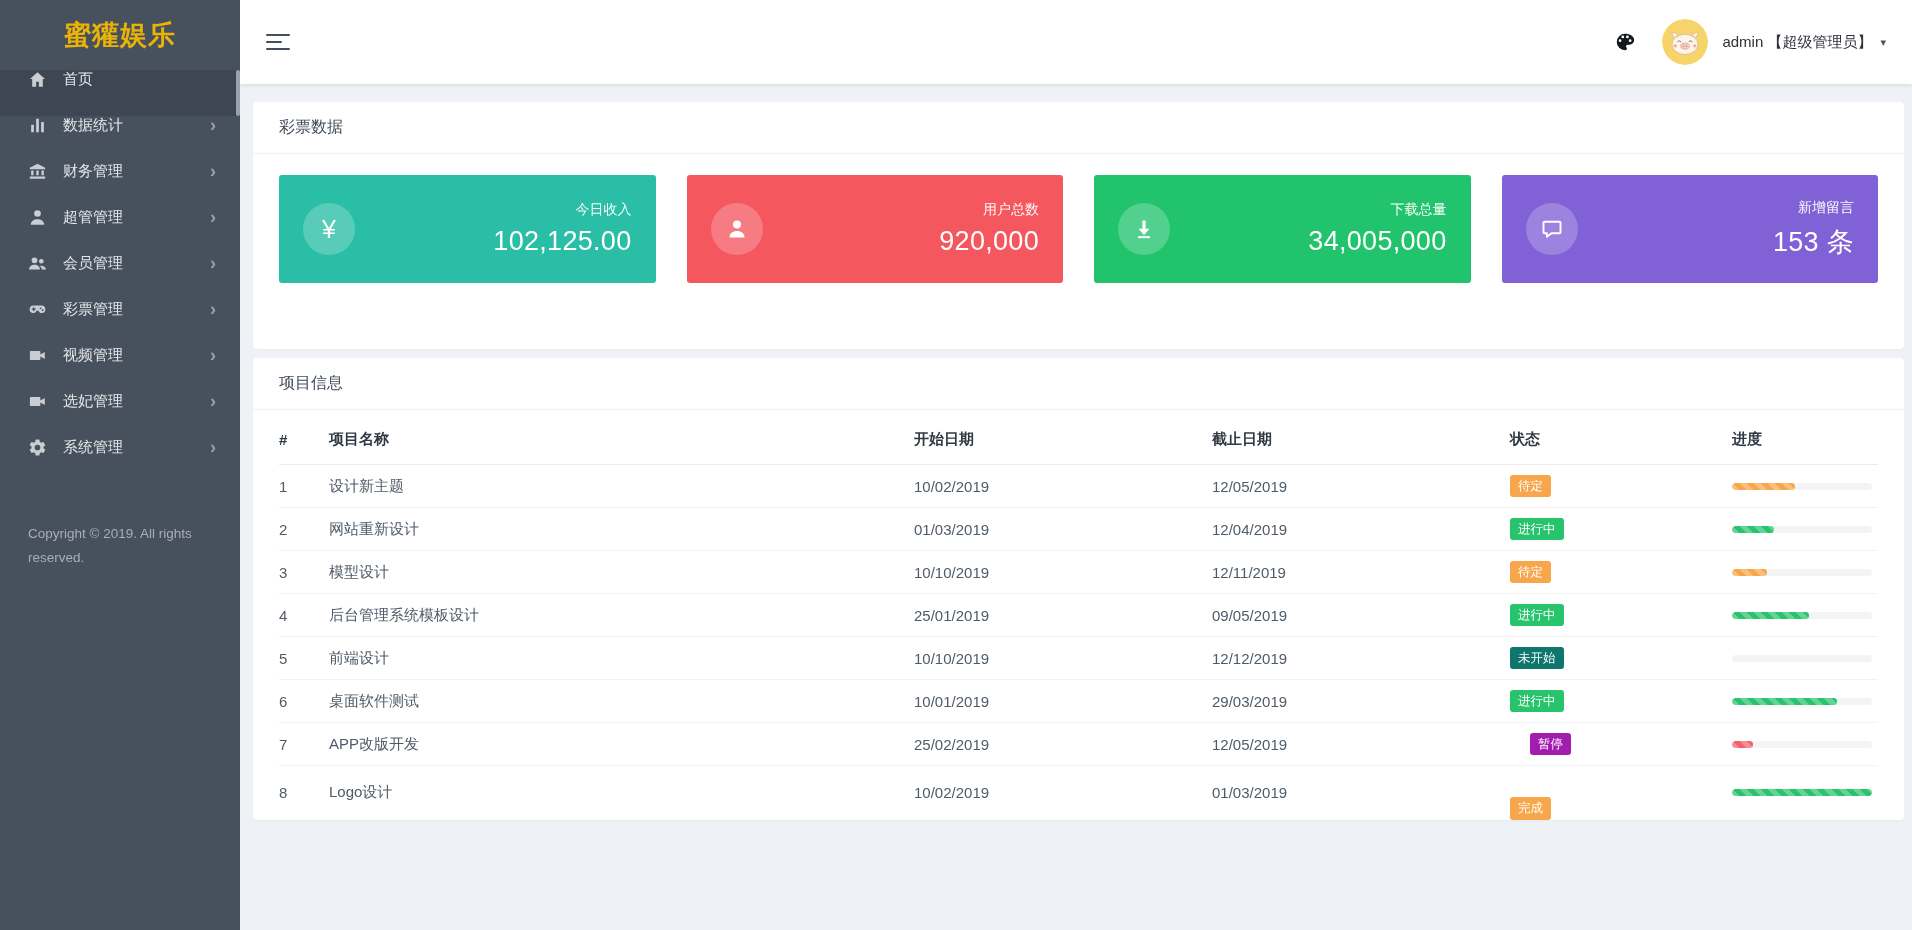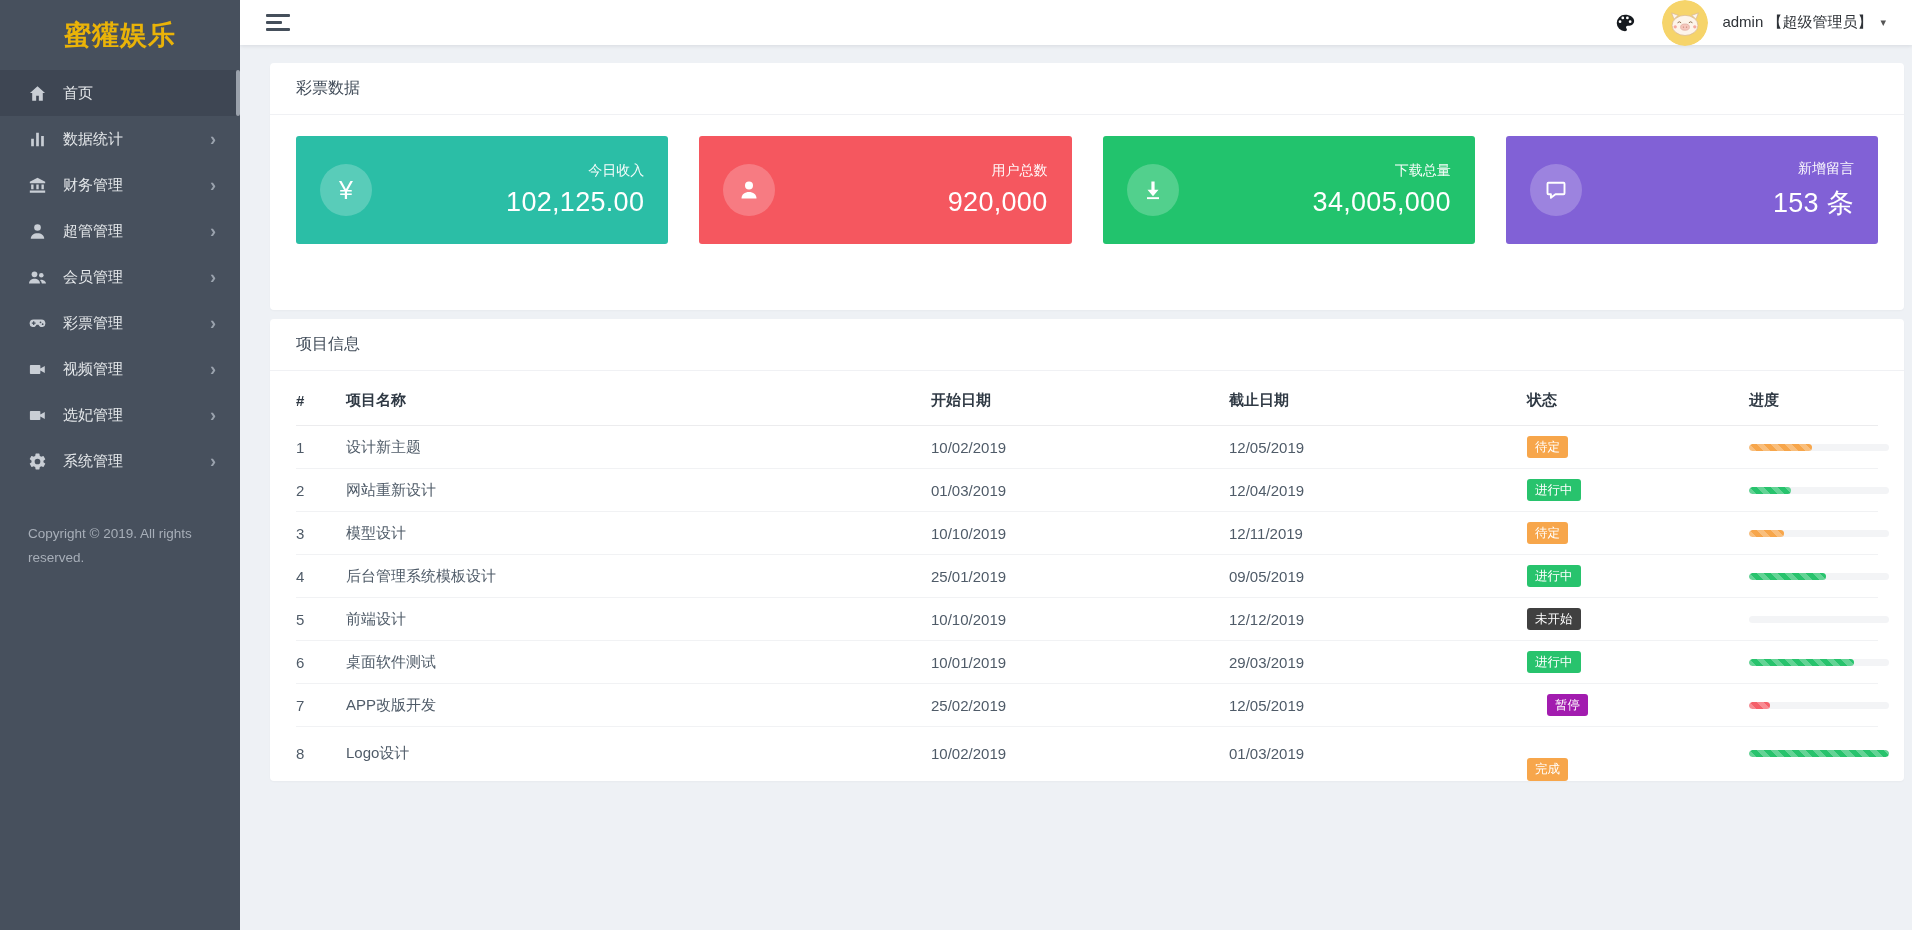--- a/index.html
+++ b/index.html
@@ -18,59 +18,59 @@
     position: relative;
     z-index: 3;
   }
   .logo {
     height: 70px;
     display: flex; align-items: center; justify-content: center;
     color: #eab308; font-size: 27px; font-weight: 700; letter-spacing: 1px;
   }
   .menu-item {
     height: 46px;
-    display: flex; align-items: center;
+    display: flex; align-items: flex-start;
     padding: 0 24px 0 28px;
     font-size: 15px; color: #e4e7ea;
     cursor: pointer;
   }
   .menu-item.active { background: #3e4653; }
   .mi-icon { width: 19px; height: 19px; margin-right: 16px; color: #c9ced5; flex: 0 0 19px; }
   .mi-icon svg { width: 100%; height: 100%; fill: currentColor; display: block; }
   .mi-arrow { margin-left: auto; color: #9aa2ad; font-size: 18px; line-height: 1; font-weight: 700; }
   .scroll-thumb {
     position: absolute; right: 0; top: 70px;
     width: 4px; height: 46px; background: #9aa1ab; border-radius: 2px;
   }
   .copyright {
     padding: 38px 0 0 28px;
     width: 200px;
     font-size: 13.5px; line-height: 1.75; color: #a7aeb8;
   }
   
   .main { flex: 1; display: flex; flex-direction: column; min-width: 0; }
   .topbar {
-    height: 45px; background: #fff;
+    height: 84px; background: #fff;
     display: flex; align-items: center;
     padding: 0 26px;
     box-shadow: 0 1px 4px rgba(0,21,41,.10);
     position: relative; z-index: 2;
   }
   .hamburger { width: 24px; cursor: pointer; display: flex; flex-direction: column; gap: 4.5px; }
   .hamburger span { height: 2.6px; width: 100%; background: #454f5b; border-radius: 1px; }
   .hamburger span:nth-child(2) { width: 68%; }
   .top-right { margin-left: auto; display: flex; align-items: center; }
   .palette-btn { width: 22px; height: 22px; margin-right: 26px; cursor: pointer; color: #15191e; }
   .palette-btn svg { width: 100%; height: 100%; fill: currentColor; display: block; }
   .avatar { width: 46px; height: 46px; border-radius: 50%; overflow: hidden; cursor: pointer; margin-right: 14px; }
   .avatar svg { display: block; width: 100%; height: 100%; }
   .user { display: flex; align-items: center; gap: 8px; cursor: pointer; font-size: 15px; color: #2f3338; }
   .caret { font-size: 11px; color: #555; }
   
-  .content { flex: 1; padding: 18px 8px 0 30px; overflow: hidden; }
+  .content { flex: 1; padding: 18px 8px 0 13px; overflow: hidden; }
   .panel { background: #fff; border-radius: 4px; box-shadow: 0 1px 2px rgba(0,0,0,.03); }
   .panel.second { margin-top: 9px; }
   .panel-title {
     padding: 15px 26px; font-size: 16px; color: #414c59;
     border-bottom: 1px solid #f0f1f4;
   }
   
   .cards { display: flex; gap: 31px; padding: 21px 26px 66px; }
   .card { flex: 1; height: 108px; border-radius: 3px; display: flex; align-items: center; padding: 0 24px; color: #fff; }
   .card-icon {
@@ -373,21 +373,21 @@
                   <div class="progress-fill" style="width: 55%; background: repeating-linear-gradient(45deg, rgba(255, 255, 255, 0.28) 0px, rgba(255, 255, 255, 0.28) 5px, transparent 5px, transparent 10px) rgb(40, 195, 109);"></div>
                 </div>
               </td>
   </tr>
 
   <tr>
     <td>5</td>
     <td>前端设计</td>
     <td>10/10/2019</td>
     <td>12/12/2019</td>
-    <td><span class="badge" style="background: #404040;">未开始</span></td>
+    <td><span class="badge" style="background: #0f766e;">未开始</span></td>
     <td>
                 <div class="progress">
                   <div class="progress-fill" style="width: 0%; background: repeating-linear-gradient(45deg, rgba(255, 255, 255, 0.28) 0px, rgba(255, 255, 255, 0.28) 5px, transparent 5px, transparent 10px) rgb(245, 96, 106);"></div>
                 </div>
               </td>
   </tr>
 
   <tr>
     <td>6</td>
     <td>桌面软件测试</td>

